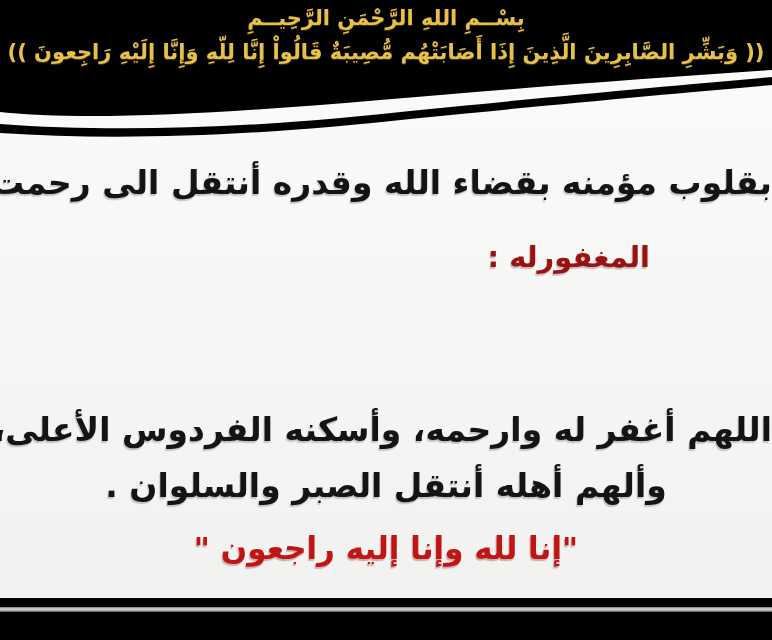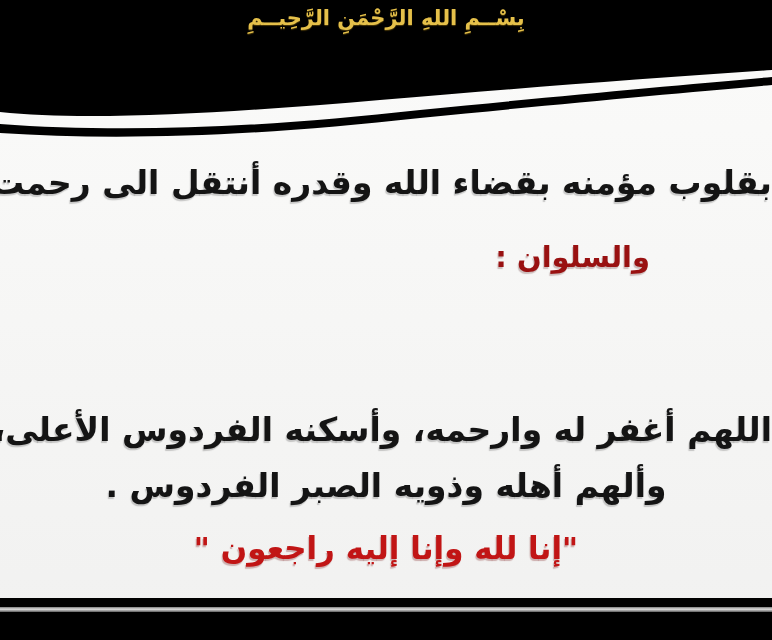--- a/index.html
+++ b/index.html
@@ -122,30 +122,31 @@
 
 <div id="canvas">
 
   <svg class="header-swoosh" viewBox="0 0 772 150" xmlns="http://www.w3.org/2000/svg" aria-hidden="true">
     <path d="M0,0 H772 V70 C640,79 520,88 380,100 C240,112 90,122 0,112 Z" fill="#000000"></path>
     <path d="M0,124 C120,133 260,128 420,110 C560,96 680,85 772,77 L772,85 C680,93 560,104 420,118 C260,136 120,141 0,133 Z" fill="#000000"></path>
   </svg>
 
   <div class="header-text bismillah">بِسْــمِ اللهِ الرَّحْمَنِ الرَّحِيــمِ</div>
 
+  <div class="header-text verse">(( وَبَشِّرِ الصَّابِرِينَ الَّذِينَ إِذَا أَصَابَتْهُم مُّصِيبَةٌ قَالُواْ إِنَّا لِلّهِ وَإِنَّا إِلَيْهِ رَاجِعونَ ))</div>
 
   <div class="intro-line">بقلوب مؤمنه بقضاء الله وقدره أنتقل الى رحمت الله</div>
 
   <div class="fields-block">
-    <div>والسلوان :</div>
+    <div>المغفورله :</div>
   </div>
 
   <div class="dua-block">
     <div>اللهم أغفر له وارحمه، وأسكنه الفردوس الأعلى،</div>
-    <div>وألهم أهله وذويه الصبر الفردوس .</div>
+    <div>وألهم أهله أنتقل الصبر والسلوان .</div>
   </div>
 
   <div class="closing-line">"إنا لله وإنا إليه راجعون "</div>
 
   <div class="footer-bar">
     <div class="footer-accent-stripe"></div>
   </div>
 
 </div>
 

